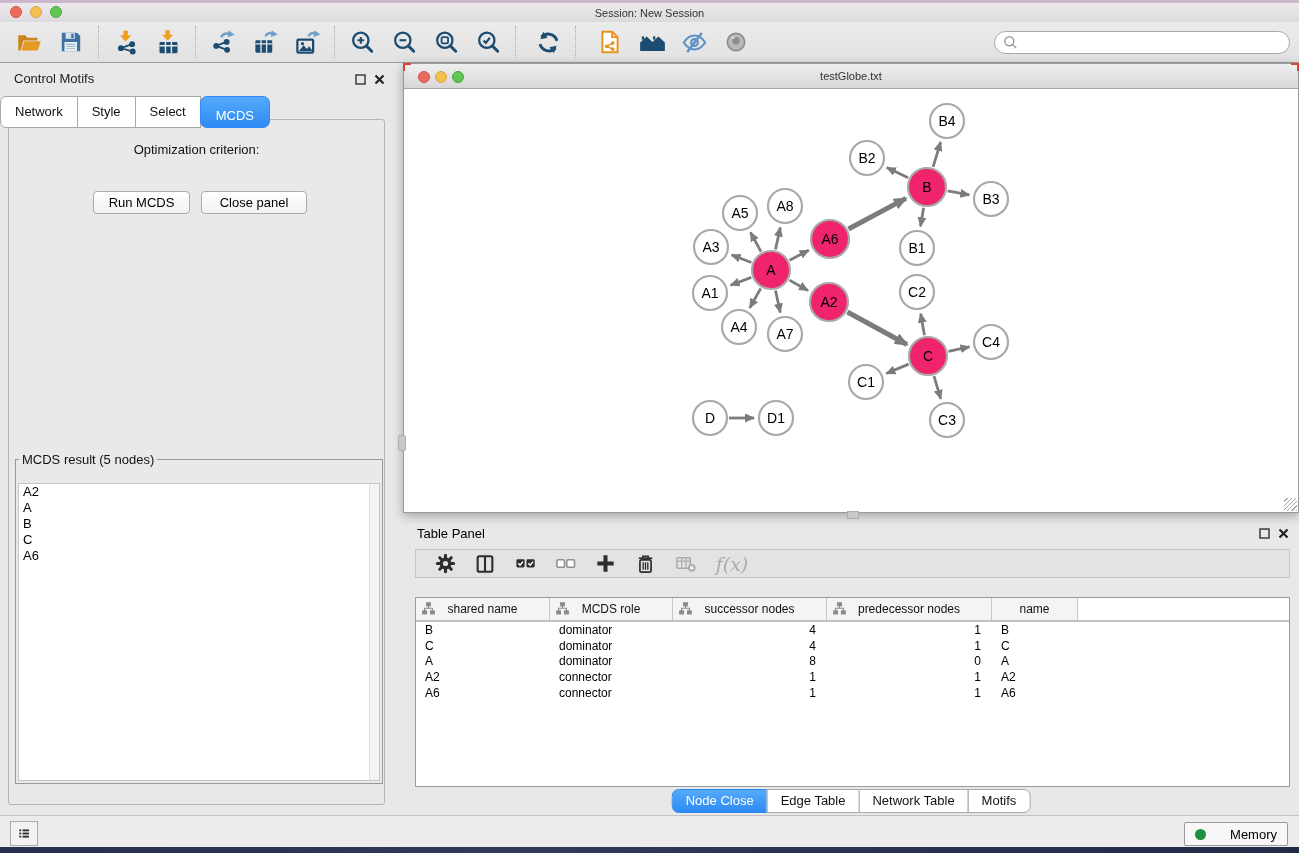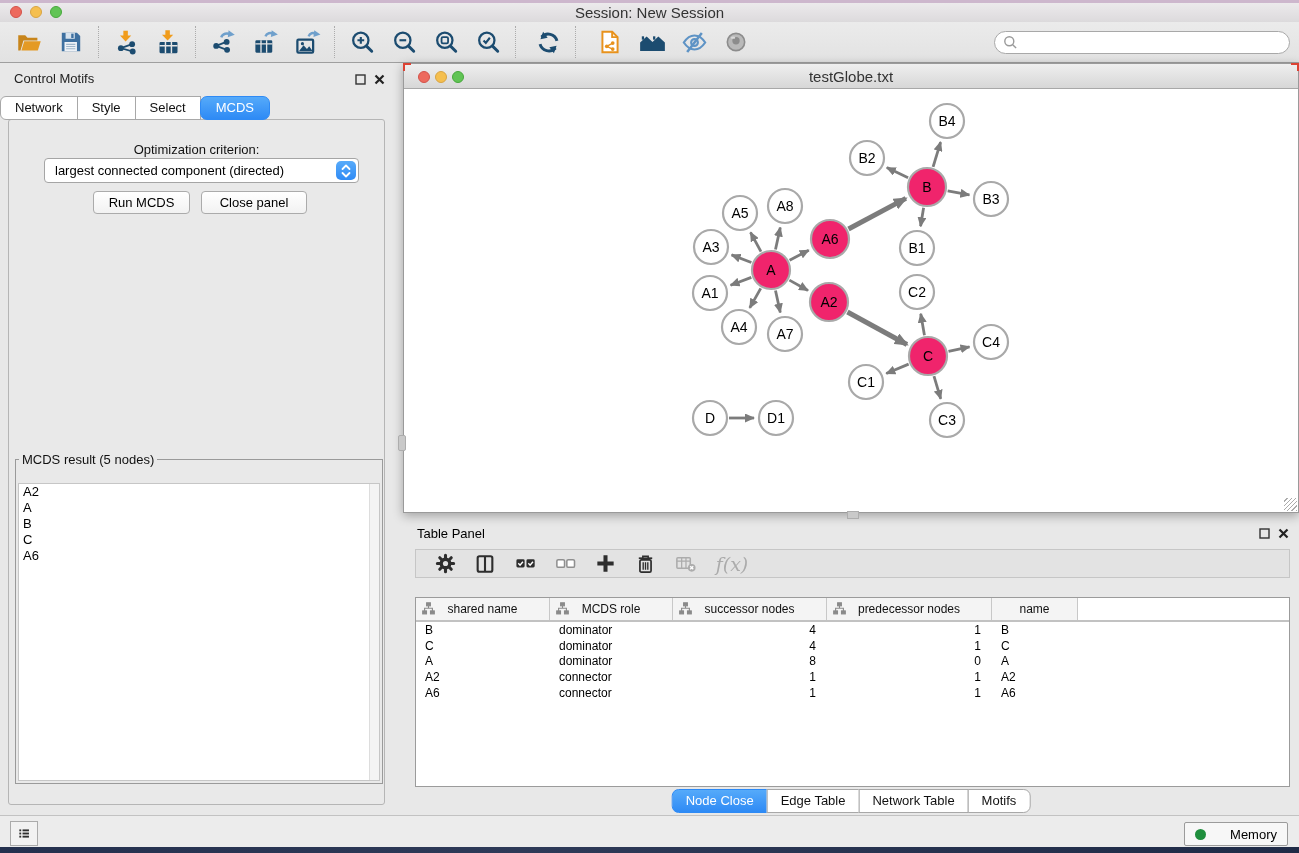--- a/index.html
+++ b/index.html
@@ -11,21 +11,21 @@
       background:linear-gradient(90deg,#24304E,#2E3A58 40%,#1F2B47);}
   
   #titlebar{position:absolute;left:0;top:3px;width:100%;height:19px;
       background:linear-gradient(#ECEAEC,#DCDADC);border-bottom:1px solid #C8C8C8;}
   .lights{position:absolute;left:10px;top:3px;display:flex;gap:8px;}
   .light{width:12px;height:12px;border-radius:50%;display:inline-block;box-sizing:border-box;}
   .light.red{background:#ED6A5E;border:1px solid #D3524A;}
   .light.yellow{background:#F5BF4F;border:1px solid #D8A443;}
   .light.green{background:#61C455;border:1px solid #47A83C;}
   #titlebar .title,#net-titlebar .title{position:absolute;left:0;right:0;top:0;height:100%;
-      display:flex;align-items:center;justify-content:center;font-size:15px;color:#333;}
+      display:flex;align-items:center;justify-content:center;font-size:11px;color:#333;}
   
   #toolbar{position:absolute;left:0;top:22px;width:100%;height:41px;
       background:linear-gradient(#EBEBEB,#E2E2E2);border-bottom:1px solid #9F9F9F;
       display:flex;align-items:center;padding-left:8px;box-sizing:border-box;}
   .tbtn{width:40px;height:36px;border:none;background:transparent;display:flex;
       align-items:center;justify-content:center;padding:0;margin:0 1px;cursor:pointer;}
   .tsep{width:0;height:32px;border-left:1px dotted #ACACAC;margin:0 6px;}
   #searchbox{margin-left:auto;margin-right:9px;width:296px;height:23px;background:#fff;
       border:1px solid #A8A8A8;border-radius:12px;display:flex;align-items:center;padding:0 8px;box-sizing:border-box;}
   #searchbox input{border:none;outline:none;flex:1;font-size:13px;margin-left:5px;background:transparent;
@@ -33,21 +33,21 @@
   
   #control-panel{position:absolute;left:0;top:63px;width:395px;height:752px;}
   #cp-header{position:absolute;left:14px;top:8px;font-size:13px;color:#222;}
   .win-ctl{position:absolute;top:9px;width:14px;height:14px;display:flex;align-items:center;justify-content:center;cursor:pointer;}
   #cp-float{right:28px;}#cp-close{right:9px;}
   #cp-tabs{position:absolute;left:0;top:33px;width:100%;display:flex;justify-content:flex-start;z-index:2;}
   .ctab{font-size:13px;padding:3px 14px 4px;background:#fff;border:1px solid #A8A8A8;margin-left:-1px;
       cursor:pointer;font-family:"Liberation Sans",sans-serif;color:#111;}
   .ctab:first-child{border-radius:6px 0 0 6px;margin-left:0;}
   .ctab.active{background:linear-gradient(#55AAFA,#2E8AF5);color:#fff;border:1px solid #2E8AF5;
-      border-radius:7px;padding:3px 15px 4px;}
+      border-radius:7px;padding:11px 15px 4px;}
   #cp-inner{position:absolute;left:8px;top:56px;width:375px;height:684px;background:#E9E9E9;
       border:1px solid #B5B5B5;border-radius:3px;}
   #opt-label{position:absolute;left:0;top:22px;width:100%;text-align:center;font-size:13px;color:#111;}
   #criterion-select{position:absolute;left:35px;top:38px;width:313px;height:23px;background:#fff;
       border:1px solid #A5A5A5;border-radius:4px;display:flex;align-items:center;cursor:pointer;}
   #criterion-select .val{flex:1;font-size:13px;padding-left:10px;color:#000;white-space:nowrap;}
   #criterion-select .stepper{width:20px;height:19px;margin-right:2px;border-radius:5px;
       background:linear-gradient(#58ABFA,#2F8BF5);display:flex;align-items:center;justify-content:center;}
   .pbtn{position:absolute;height:23px;background:linear-gradient(#FFFFFF,#F2F2F2);border:1px solid #ABABAB;
       border-radius:4px;font-size:13px;font-family:"Liberation Sans",sans-serif;cursor:pointer;color:#000;}
@@ -285,29 +285,20 @@
         </svg>
     </div>
     <div id="cp-tabs">
         <button class="ctab">Network</button>
         <button class="ctab">Style</button>
         <button class="ctab">Select</button>
         <button class="ctab active">MCDS</button>
       </div>
     <div id="cp-inner">
       <div id="opt-label">Optimization criterion:</div>
-      <div id="criterion-select">
-        <span class="val">largest connected component (directed)</span>
-        <span class="stepper">
-          <svg width="12" height="16" viewBox="0 0 12 16">
-              <path d="M2.5 6L6 2.5 9.5 6" fill="none" stroke="#FFF" stroke-width="1.8" stroke-linecap="round" stroke-linejoin="round"></path>
-              <path d="M2.5 10L6 13.5 9.5 10" fill="none" stroke="#FFF" stroke-width="1.8" stroke-linecap="round" stroke-linejoin="round"></path>
-            </svg>
-        </span>
-      </div>
       <button class="pbtn" id="run-btn">Run MCDS</button>
       <button class="pbtn" id="closepanel-btn">Close panel</button>
       <fieldset id="mcds-fieldset">
         <legend>MCDS result (5 nodes)</legend>
         <div id="mcds-list">
           <div class="result-item">A2</div>
             <div class="result-item">A</div>
             <div class="result-item">B</div>
             <div class="result-item">C</div>
             <div class="result-item">A6</div>

